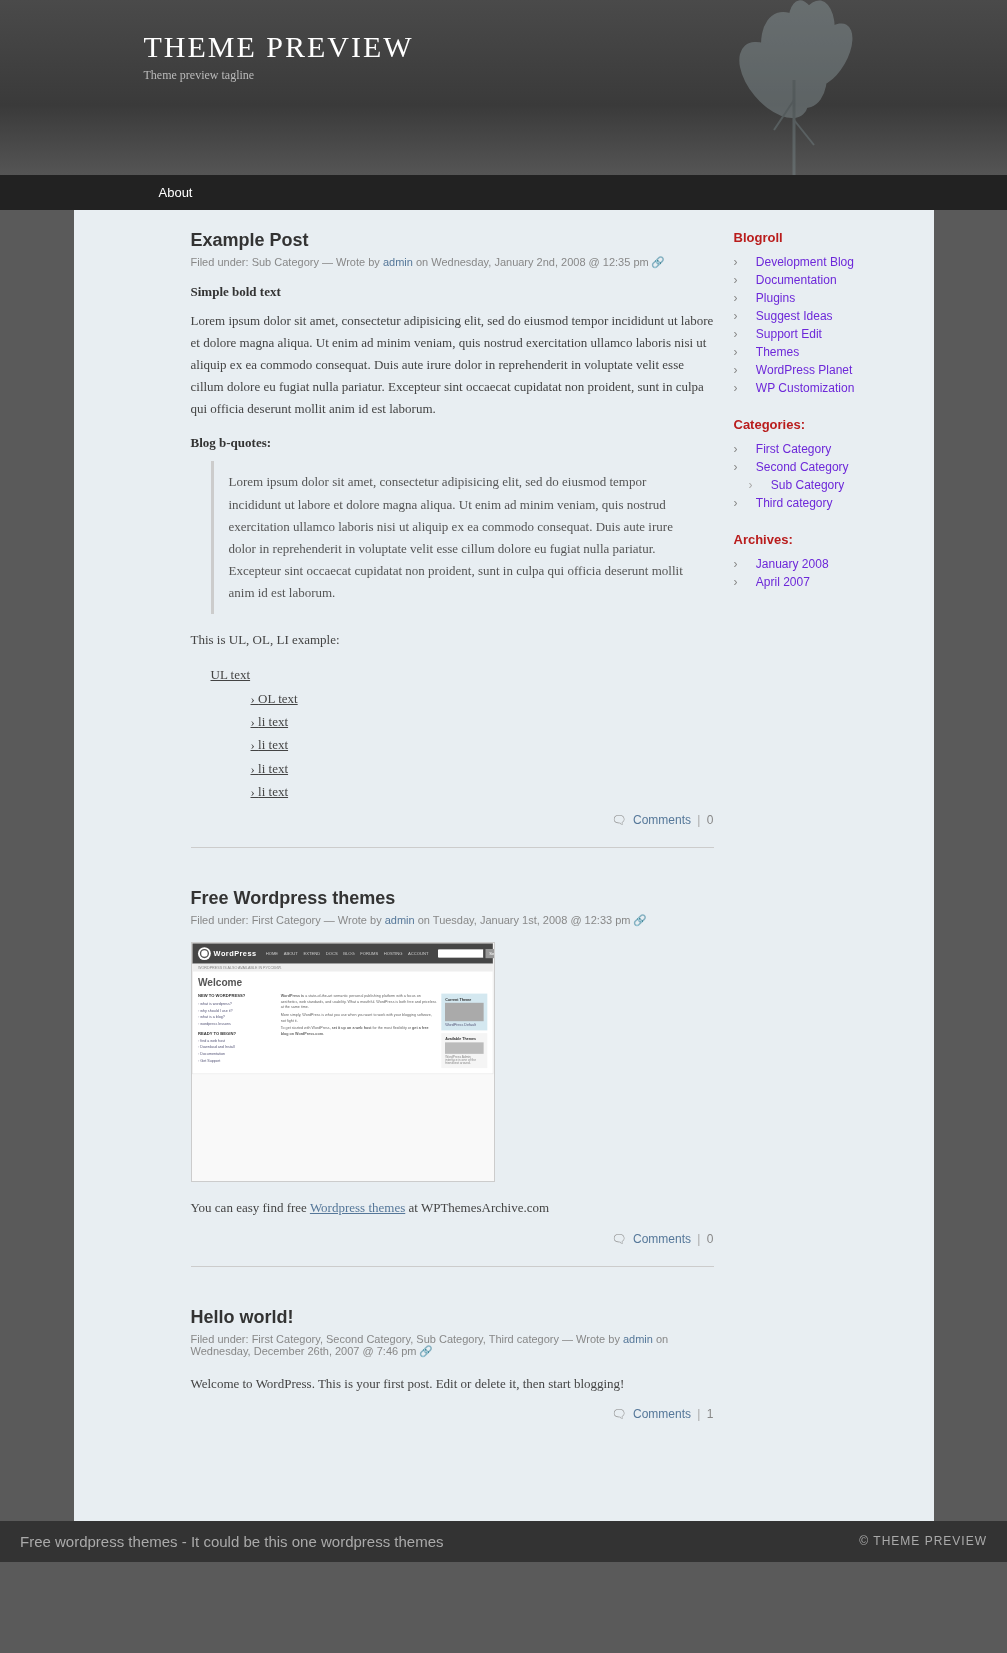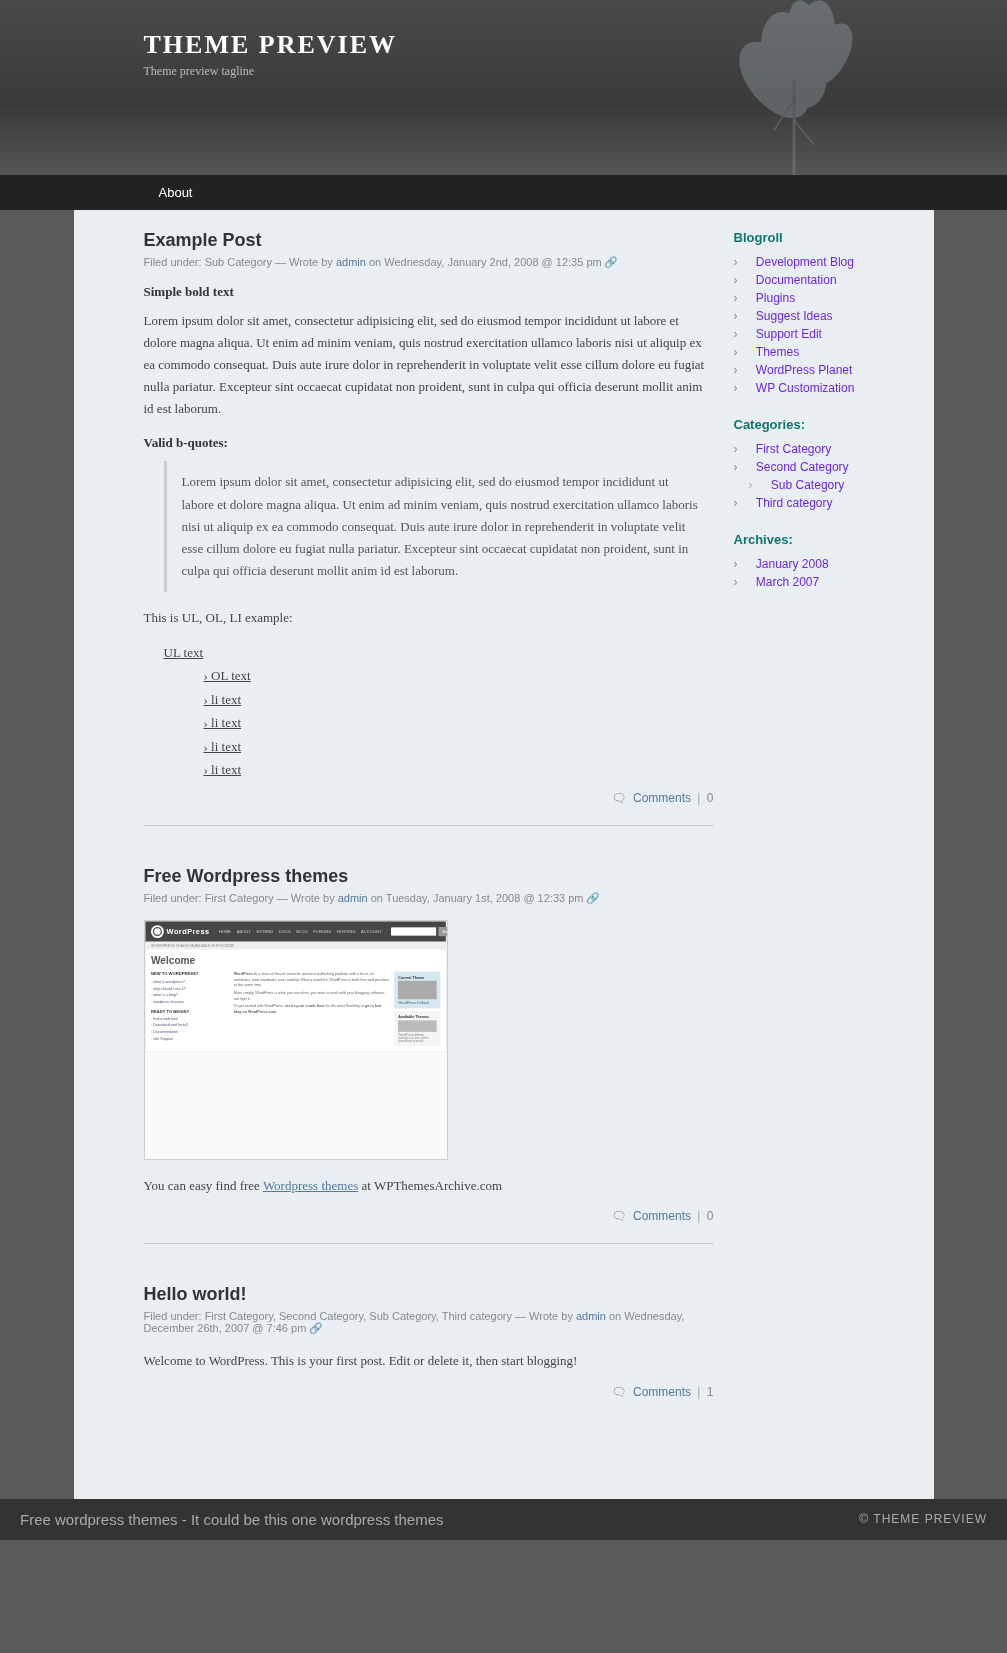--- a/index.html
+++ b/index.html
@@ -13,22 +13,22 @@
       overflow: hidden;
     }
     #header .header-inner {
       max-width: 860px;
       margin: 0 auto;
       padding: 30px 20px 0 70px;
       position: relative;
       height: 100%;
     }
     #site-title {
-      font-size: 26px;
-      font-weight: bold;
+      font-size: 30px;
+      font-weight: normal;
       color: #fff;
       letter-spacing: 2px;
       text-transform: uppercase;
     }
     #site-tagline {
       font-size: 12px;
       color: #bbb;
       margin-top: 4px;
     }
     .header-plant {
@@ -73,20 +73,21 @@
       padding: 0 0 20px 0;
       background: #e8eef2;
     }
 
     
     #content-wrapper {
       display: flex;
       gap: 0;
       background: #e8eef2;
       padding: 20px 20px 20px 70px;
+      margin-left: 47px;
     }
 
     
     #main {
       flex: 1;
       min-width: 0;
       padding-right: 20px;
     }
 
     .post {
@@ -172,21 +173,21 @@
       flex-shrink: 0;
       font-size: 12px;
       font-family: Arial, sans-serif;
     }
     .widget {
       margin-bottom: 20px;
     }
     .widget-title {
       font-size: 13px;
       font-weight: bold;
-      color: #0f766e;
+      color: #b91c1c;
       margin-bottom: 8px;
     }
     .widget ul {
       list-style: none;
     }
     .widget ul li {
       padding: 2px 0;
       font-size: 12px;
     }
     .widget ul li a {
@@ -278,21 +279,21 @@
     <div id="main">
 
       <div class="post">
         <div class="post-title">Example Post</div>
         <div class="post-meta">
           Filed under: Sub Category — Wrote by <a href="#">admin</a> on Wednesday, January 2nd, 2008 @ 12:35 pm 🔗
         </div>
         <div class="post-body">
           <div class="post-subtitle">Simple bold text</div>
           <p>Lorem ipsum dolor sit amet, consectetur adipisicing elit, sed do eiusmod tempor incididunt ut labore et dolore magna aliqua. Ut enim ad minim veniam, quis nostrud exercitation ullamco laboris nisi ut aliquip ex ea commodo consequat. Duis aute irure dolor in reprehenderit in voluptate velit esse cillum dolore eu fugiat nulla pariatur. Excepteur sint occaecat cupidatat non proident, sunt in culpa qui officia deserunt mollit anim id est laborum.</p>
-          <div class="some-bquotes">Valid b-quotes:</div>
+          <div class="some-bquotes">Blog b-quotes:</div>
           <blockquote>Lorem ipsum dolor sit amet, consectetur adipisicing elit, sed do eiusmod tempor incididunt ut labore et dolore magna aliqua. Ut enim ad minim veniam, quis nostrud exercitation ullamco laboris nisi ut aliquip ex ea commodo consequat. Duis aute irure dolor in reprehenderit in voluptate velit esse cillum dolore eu fugiat nulla pariatur. Excepteur sint occaecat cupidatat non proident, sunt in culpa qui officia deserunt mollit anim id est laborum.</blockquote>
           <p>This is UL, OL, LI example:</p>
           <div class="ul-example">
             <div>UL text</div>
             <ol class="ol-example">
               <li>OL text</li>
               <li>li text</li>
               <li>li text</li>
               <li>li text</li>
               <li>li text</li>
@@ -436,21 +437,21 @@
           <li><a href="#">Second Category</a></li>
           <li class="sub-item"><a href="#">Sub Category</a></li>
           <li><a href="#">Third category</a></li>
         </ul>
       </div>
 
       <div class="widget">
         <div class="widget-title">Archives:</div>
         <ul>
           <li><a href="#">January 2008</a></li>
-          <li><a href="#">March 2007</a></li>
+          <li><a href="#">April 2007</a></li>
         </ul>
       </div>
 
 
     </div>
 
   </div>
 </div>
 
 <div id="footer">

